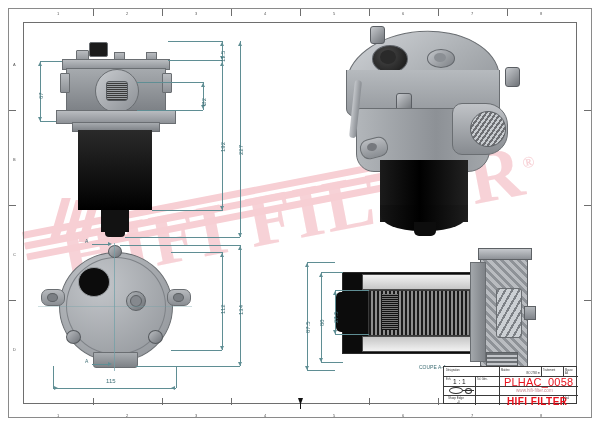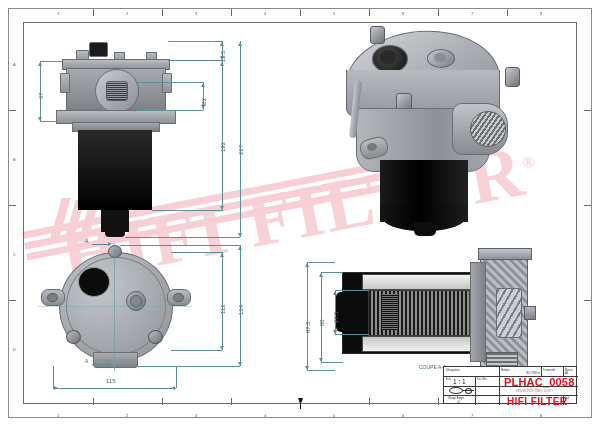--- a/index.html
+++ b/index.html
@@ -44,21 +44,21 @@
   .dark{background:#121212;}
   .dark2{background:linear-gradient(180deg,#2a2a2a,#000);}
 
   
   .tb{position:absolute;left:443px;top:366px;width:134px;height:38px;border:1px solid #3a3a3a;box-sizing:border-box;background:#fff;}
   .tb div{position:absolute;box-sizing:border-box;}
   .tb .vline{background:#3a3a3a;width:1px;}
   .tb .hline{background:#3a3a3a;height:1px;}
   .lbl{position:absolute;font-size:2.6px;color:#333;font-family:"Liberation Sans",sans-serif;white-space:nowrap;}
   .scale-t{position:absolute;font-size:6.5px;color:#111;font-family:"Liberation Sans",sans-serif;}
-  .ref-t{position:absolute;font-size:11px;font-weight:bold;color:#e8111c;font-family:"Liberation Sans",sans-serif;letter-spacing:.2px;}
+  .ref-t{position:absolute;font-size:11px;font-weight:normal;color:#e8111c;font-family:"Liberation Sans",sans-serif;letter-spacing:.2px;}
   .web-t{position:absolute;font-size:4.6px;color:#c98b91;font-family:"Liberation Sans",sans-serif;}
   .brand-t{position:absolute;font-size:10px;font-weight:bold;color:#e8111c;font-family:"Liberation Sans",sans-serif;letter-spacing:.4px;}
   .sharp-t{position:absolute;font-size:3px;color:#333;font-family:"Liberation Sans",sans-serif;}
   .coupe-t{position:absolute;font-size:5px;color:#3d6d74;font-family:"Liberation Sans",sans-serif;}
   .secmark{position:absolute;font-size:5px;color:#3d6d74;font-family:"Liberation Sans",sans-serif;}
 </style>
 </head>
 <body>
 
 <div id="sheet">

